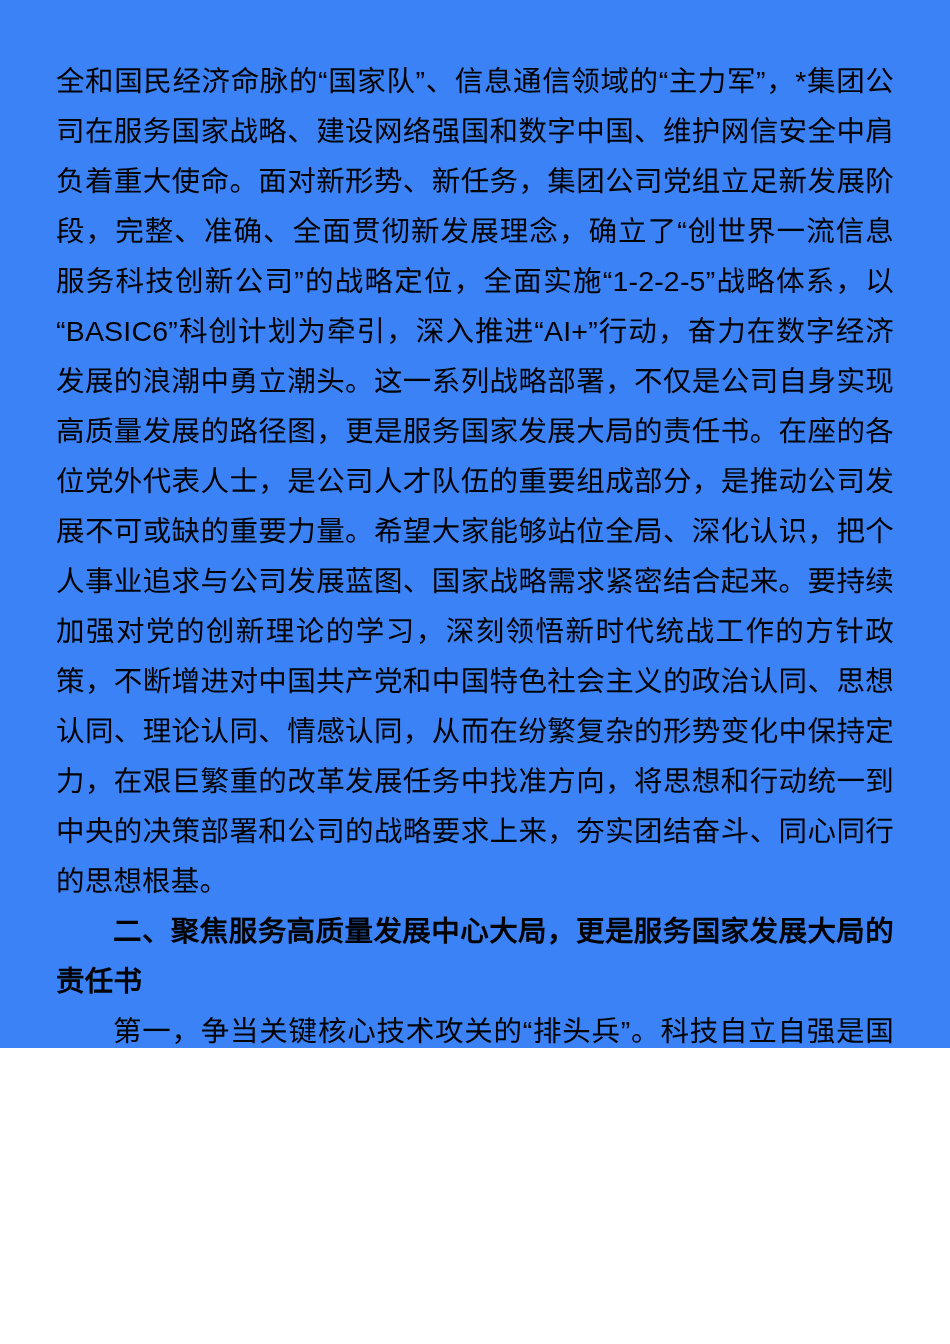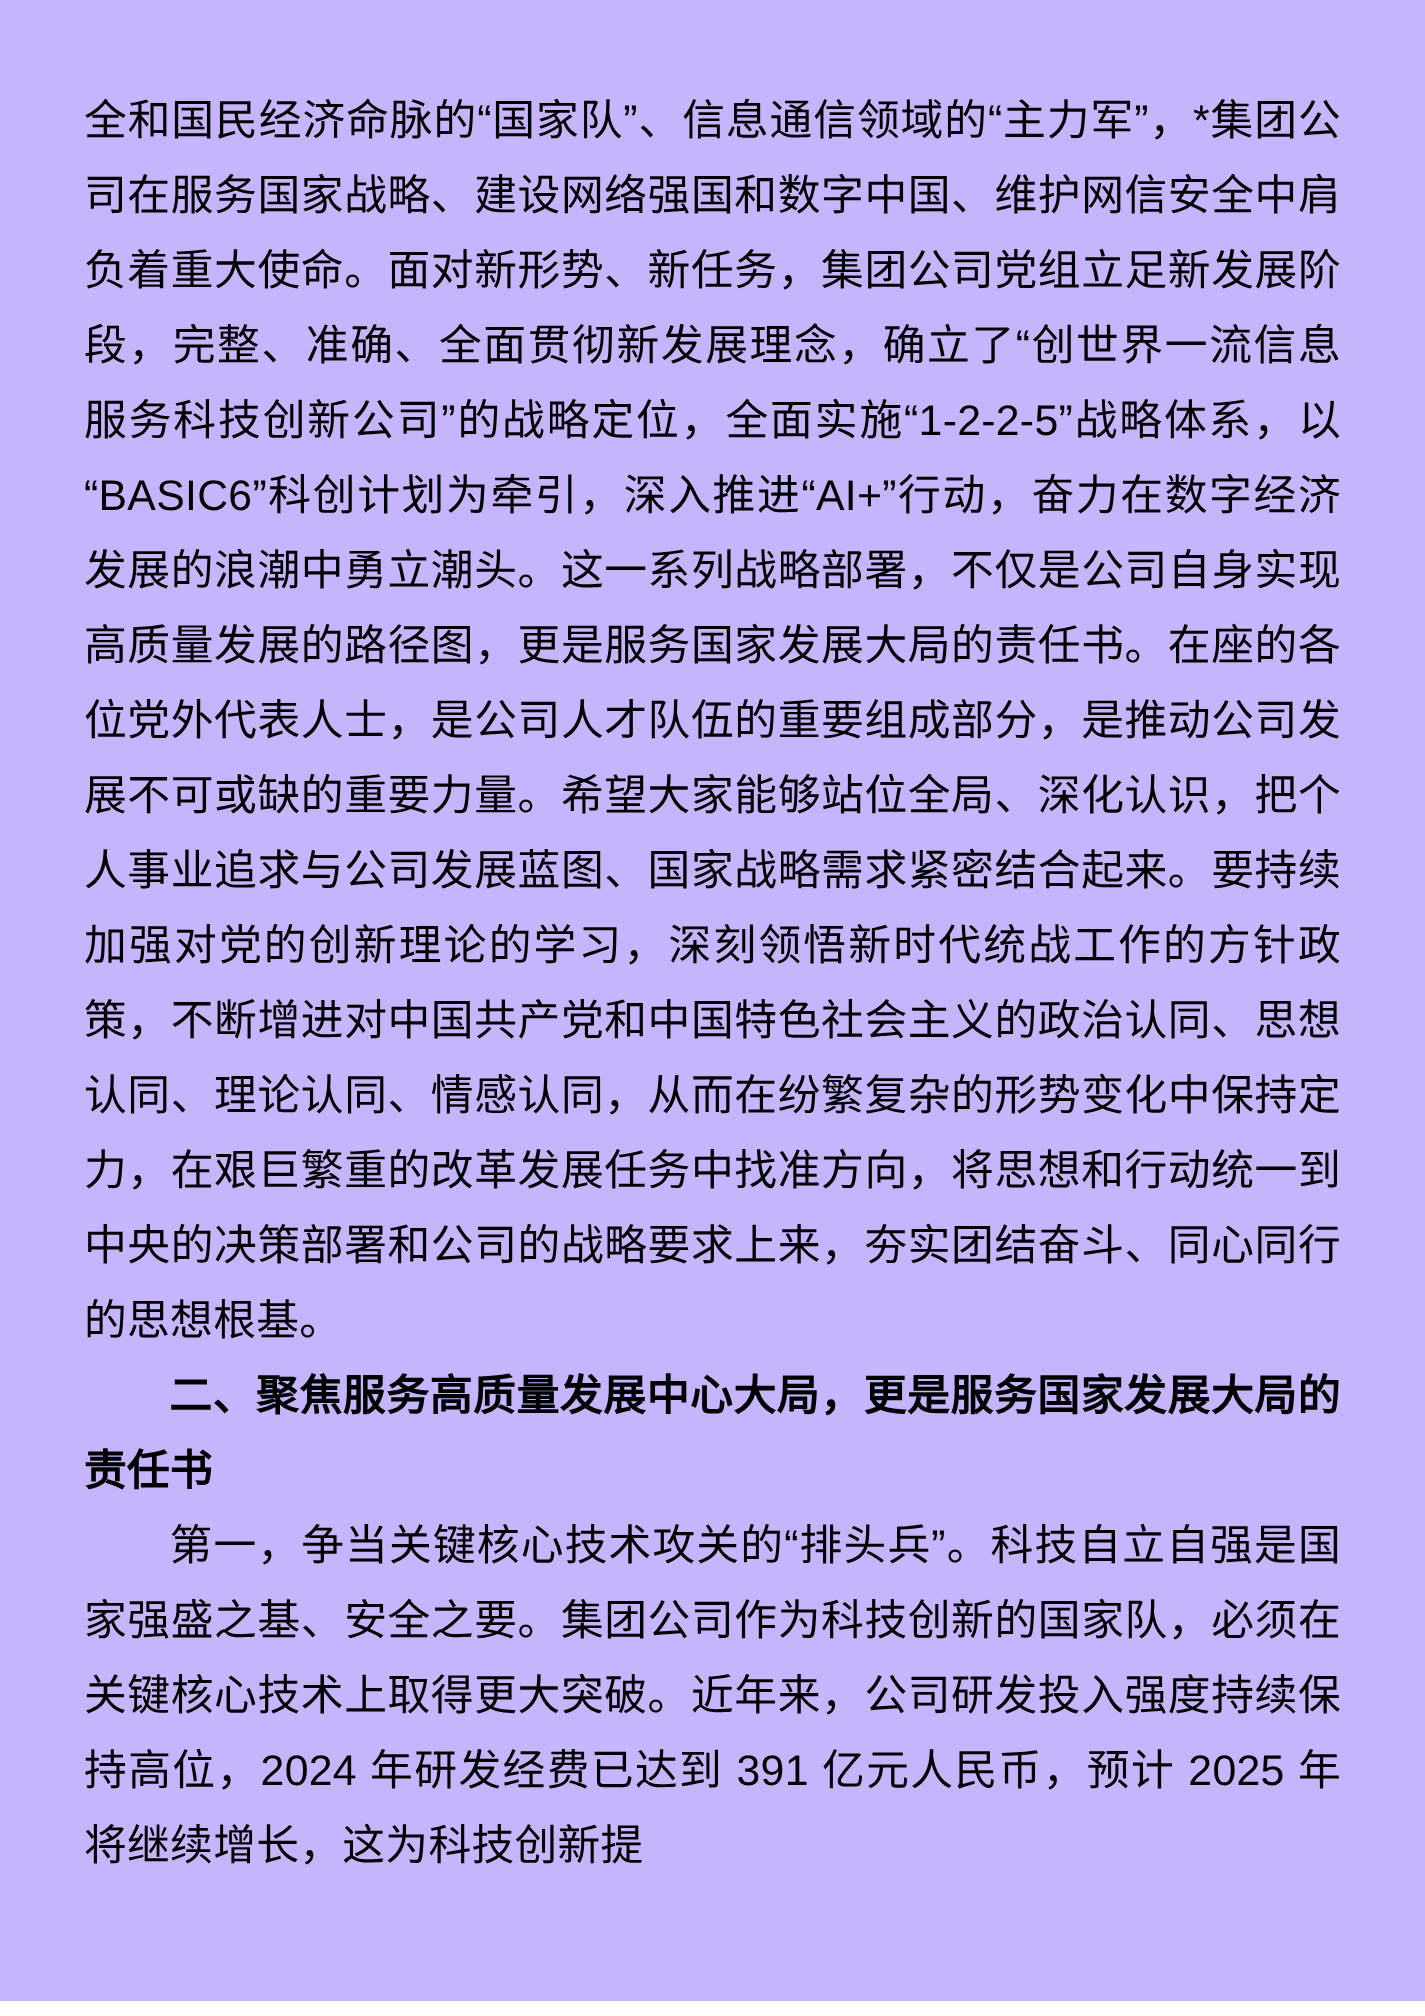--- a/index.html
+++ b/index.html
@@ -8,23 +8,23 @@
     padding: 0;
     background: #ffffff;
   }
   body {
     font-family: "Liberation Sans", "DejaVu Sans", sans-serif;
     color: #000000;
   }
   #page {
     position: relative;
     width: 950px;
-    height: 1334px;
+    height: 1048px;
     margin: 0 auto;
-    background: #c4b5fd;
+    background: #3b82f6;
     overflow: hidden;
     box-sizing: border-box;
   }
   #doc-body {
     position: absolute;
     left: 56px;
     top: 56px;
     width: 838px;
   }
   .para {

